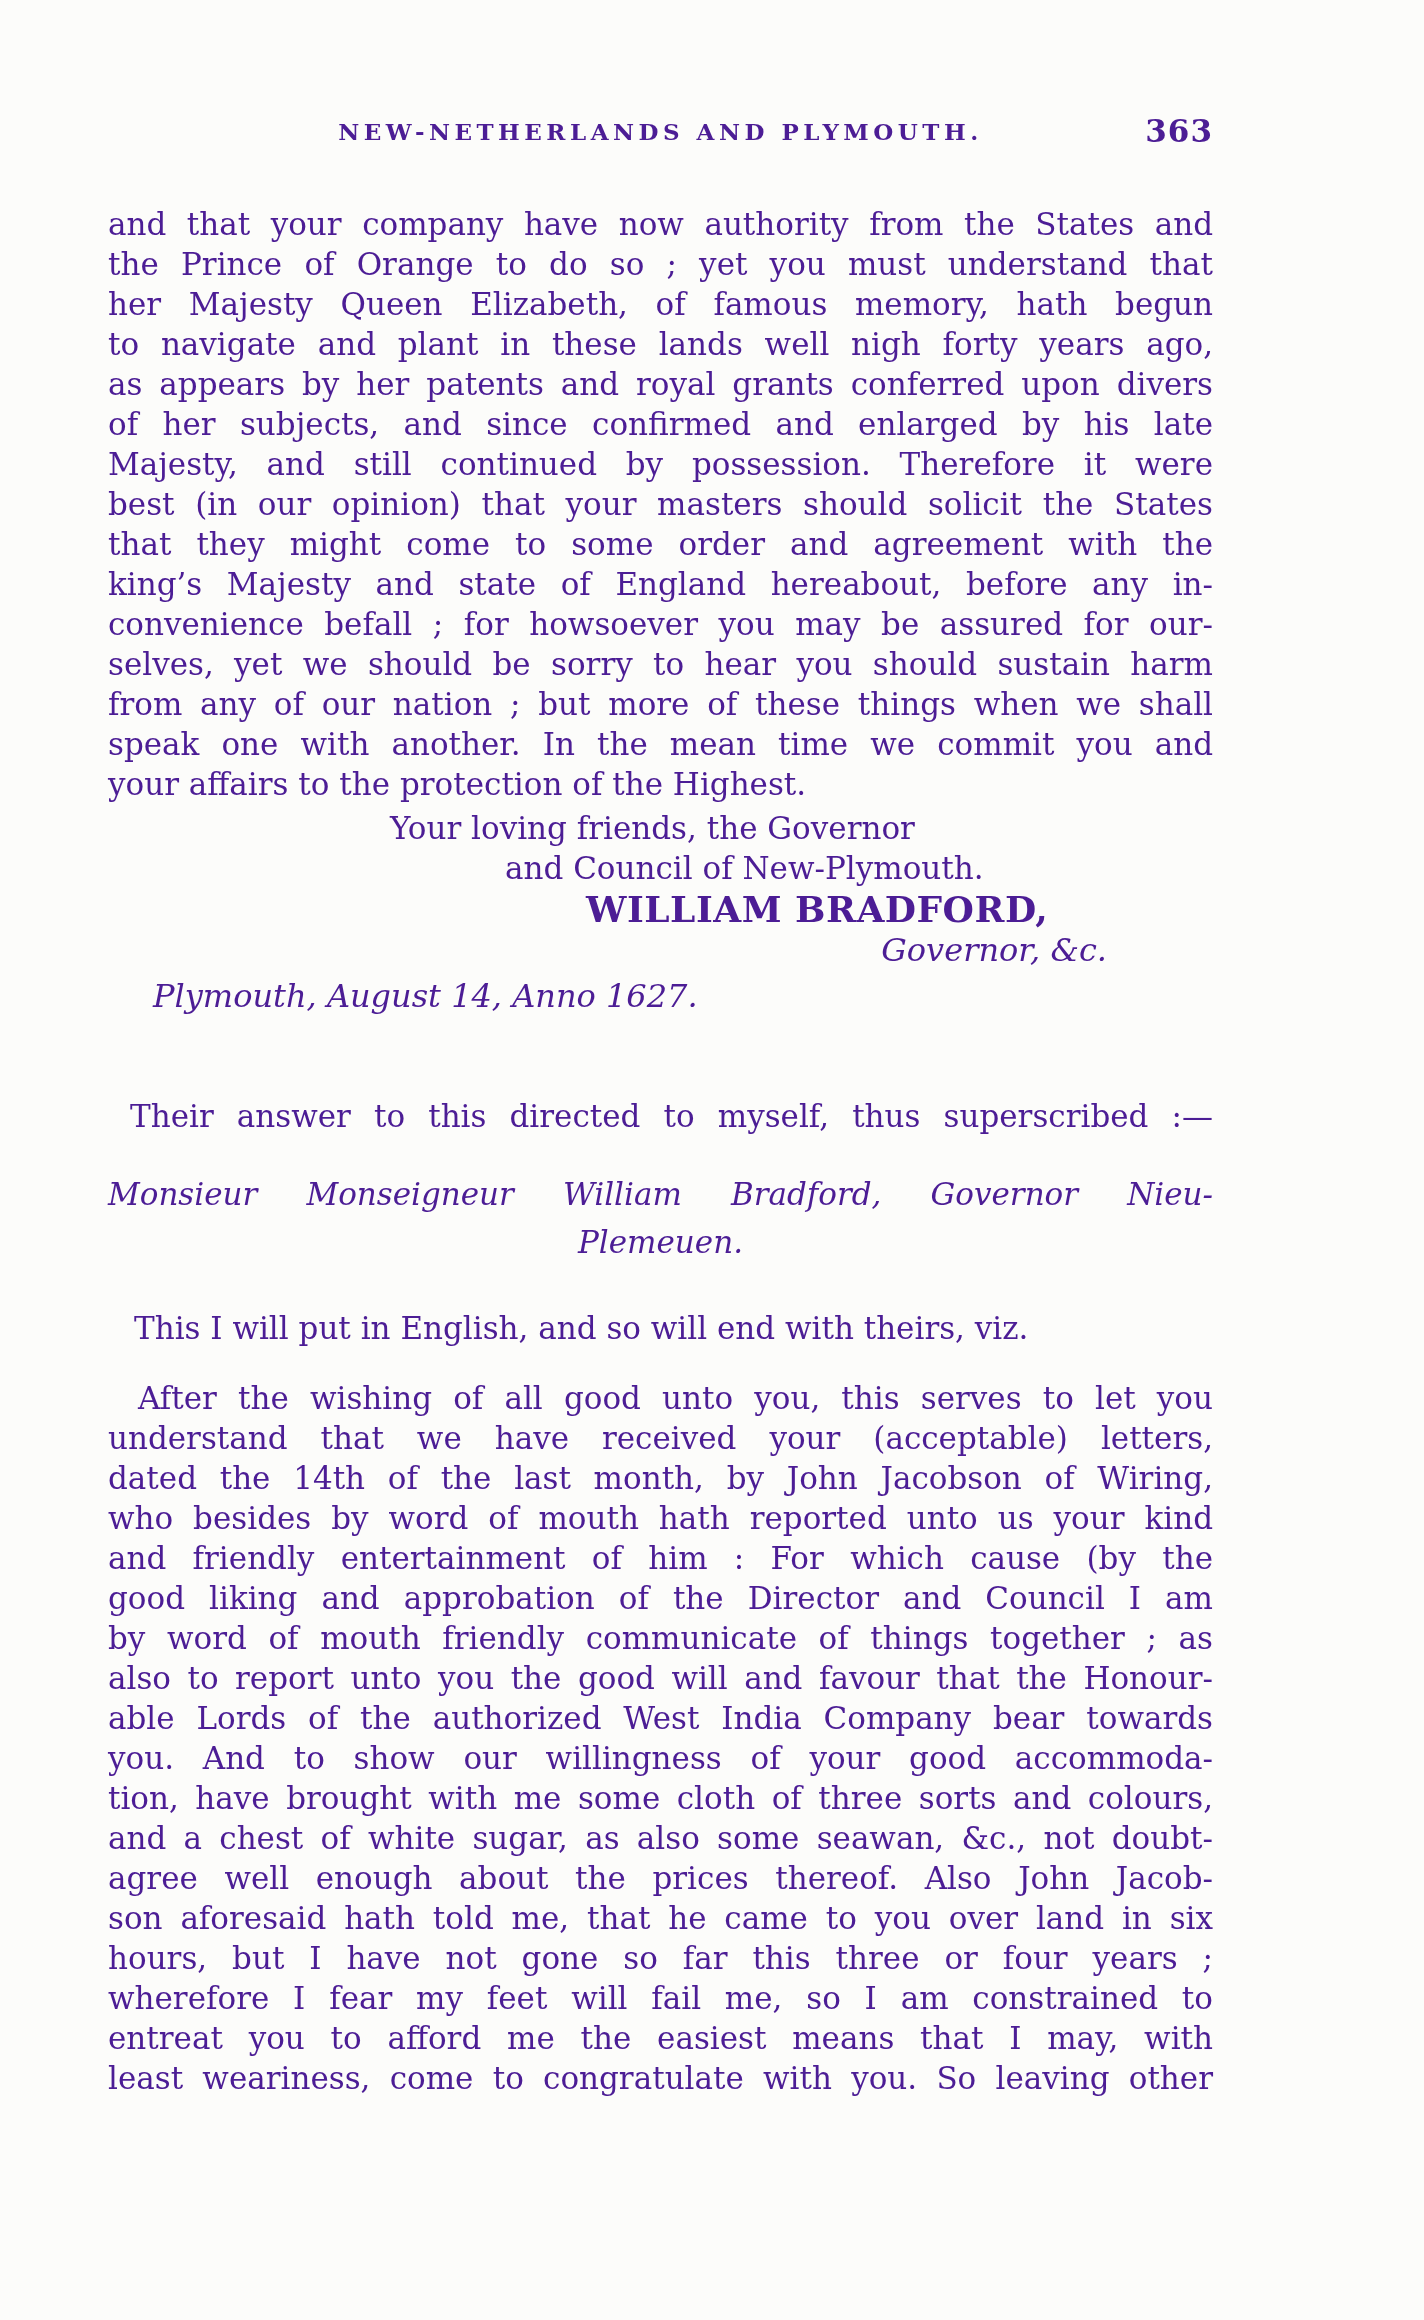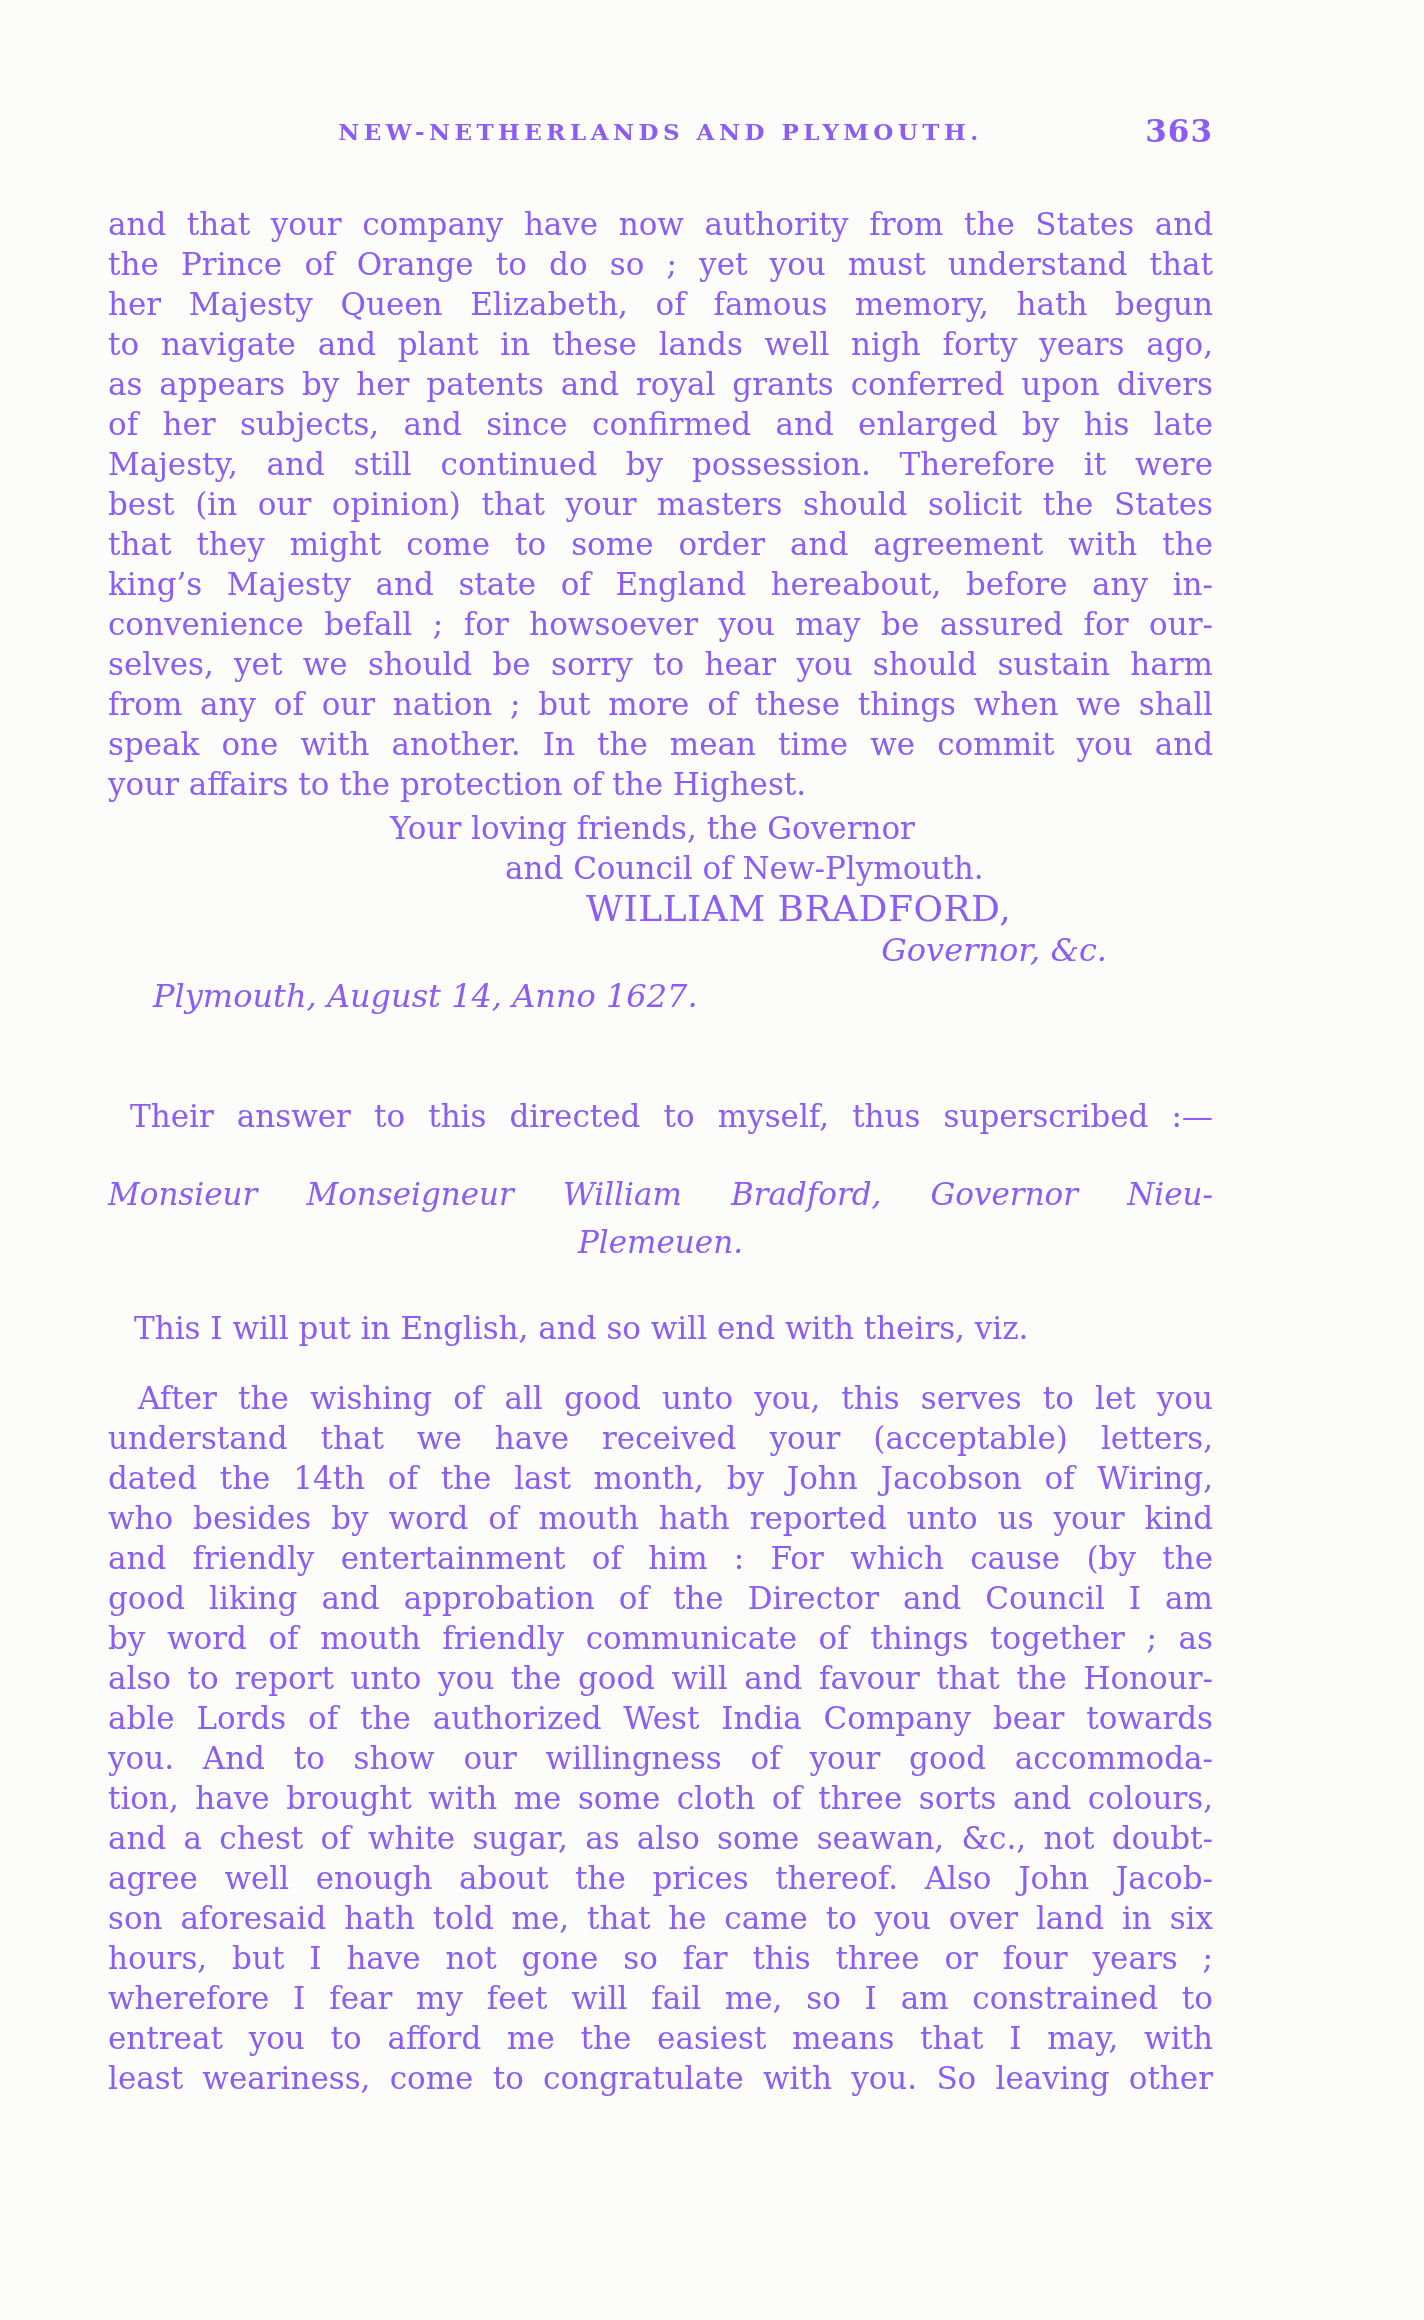--- a/index.html
+++ b/index.html
@@ -2,21 +2,21 @@
 <html><head>
 <meta charset="utf-8">
 <style>
   html,body{margin:0;padding:0;background:#e8e8e6;}
   .page{
     position:relative;
     width:1424px;
     height:2320px;
     margin:0 auto;
     background:#fcfcfa;
-    color:#8b5cf6;
+    color:#4c1d95;
     font-family:"DejaVu Serif","Liberation Serif",serif;
     box-sizing:border-box;
     padding:112px 12px 0 108px;
     overflow:hidden;
   }
   .content{width:1105px;}
   
   .header{position:relative;height:42px;}
   .running-title{
     text-align:center;
@@ -36,21 +36,21 @@
   .para{font-size:31px;line-height:40px;}
   .tline{text-align:justify;text-align-last:justify;}
   .para1{margin-top:50px;}
   .para1 .tline:last-child{text-align-last:left;}
   .para2{margin-top:30px;}
   .para2 .tline:first-child{text-indent:30px;}
   
   .signature{font-size:31px;line-height:40px;margin-top:4px;}
   .sig-line1{padding-left:282px;}
   .sig-line2{padding-left:397px;}
-  .sig-name{padding-left:478px;font-size:36px;letter-spacing:0.5px;line-height:42px;}
+  .sig-name{padding-left:478px;font-size:36px;letter-spacing:0.5px;line-height:42px;font-weight:bold;}
   .sig-title{text-align:right;padding-right:106px;font-style:italic;font-size:32px;}
   .dateline{padding-left:45px;font-style:italic;font-size:32px;margin-top:6px;}
   
   .answer-intro{
     font-size:31px;line-height:40px;
     margin-top:80px;
     text-indent:22px;
     text-align:justify;text-align-last:justify;
   }
   .superscription{font-size:31px;line-height:48px;font-style:italic;margin-top:34px;}

